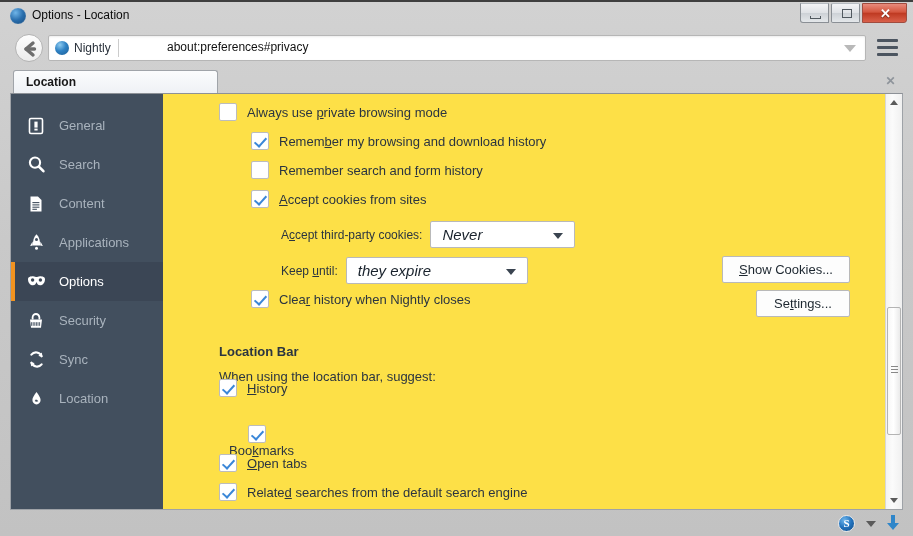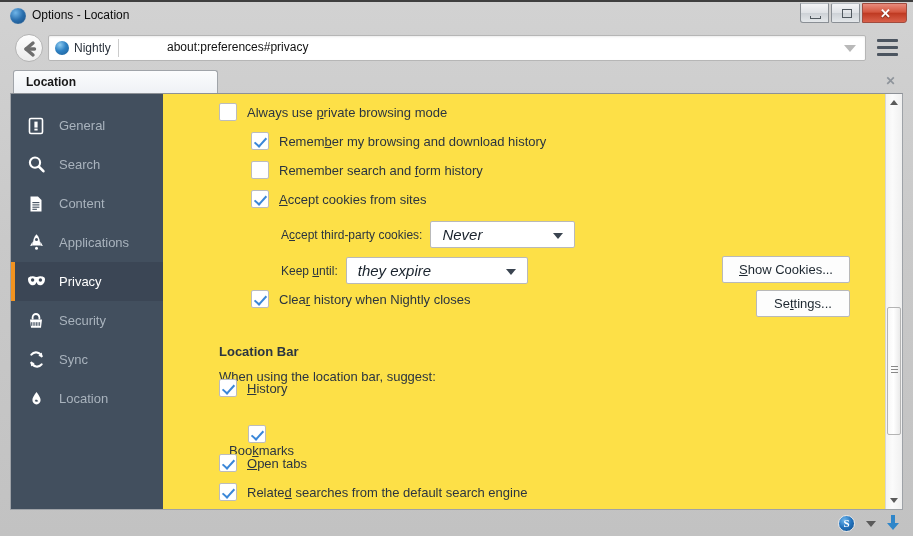--- a/index.html
+++ b/index.html
@@ -492,21 +492,21 @@
       <div class="side-item active" style="top:168px">
         <span class="side-ico">
           <svg width="21" height="14" viewBox="0 0 21 14">
             <path d="M2 4.2 C2 1.9 4.4 1.2 7 1.2 C8.8 1.2 9.8 2 10.5 2 C11.2 2 12.2 1.2 14 1.2
                      C16.6 1.2 19 1.9 19 4.2 C19 7 17.2 10.3 14.1 10.3 C11.8 10.3 11 8.4 10.5 7
                      C10 8.4 9.2 10.3 6.9 10.3 C3.8 10.3 2 7 2 4.2 Z" fill="#ffffff"></path>
             <circle cx="6.6" cy="5" r="1.7" fill="#3b4655"></circle>
             <circle cx="14.4" cy="5" r="1.7" fill="#3b4655"></circle>
           </svg>
         </span>
-        <span class="side-label">Privacy</span>
+        <span class="side-label">Options</span>
       </div>
 
       <div class="side-item" style="top:207px">
         <span class="side-ico">
           <svg width="18" height="18" viewBox="0 0 18 18">
             <path d="M5.6 7.4 V5.4 a3.4 3.4 0 0 1 6.8 0 V7.4" fill="none" stroke="#ffffff" stroke-width="1.8"></path>
             <path d="M3 7.4 h12 l-1 8.4 H4 Z" fill="#ffffff"></path>
             <g stroke="#424f5e" stroke-width="0.9">
               <path d="M4.6 10.2 v3.6"></path>
                 <path d="M6.2 10.2 v3.6"></path>

